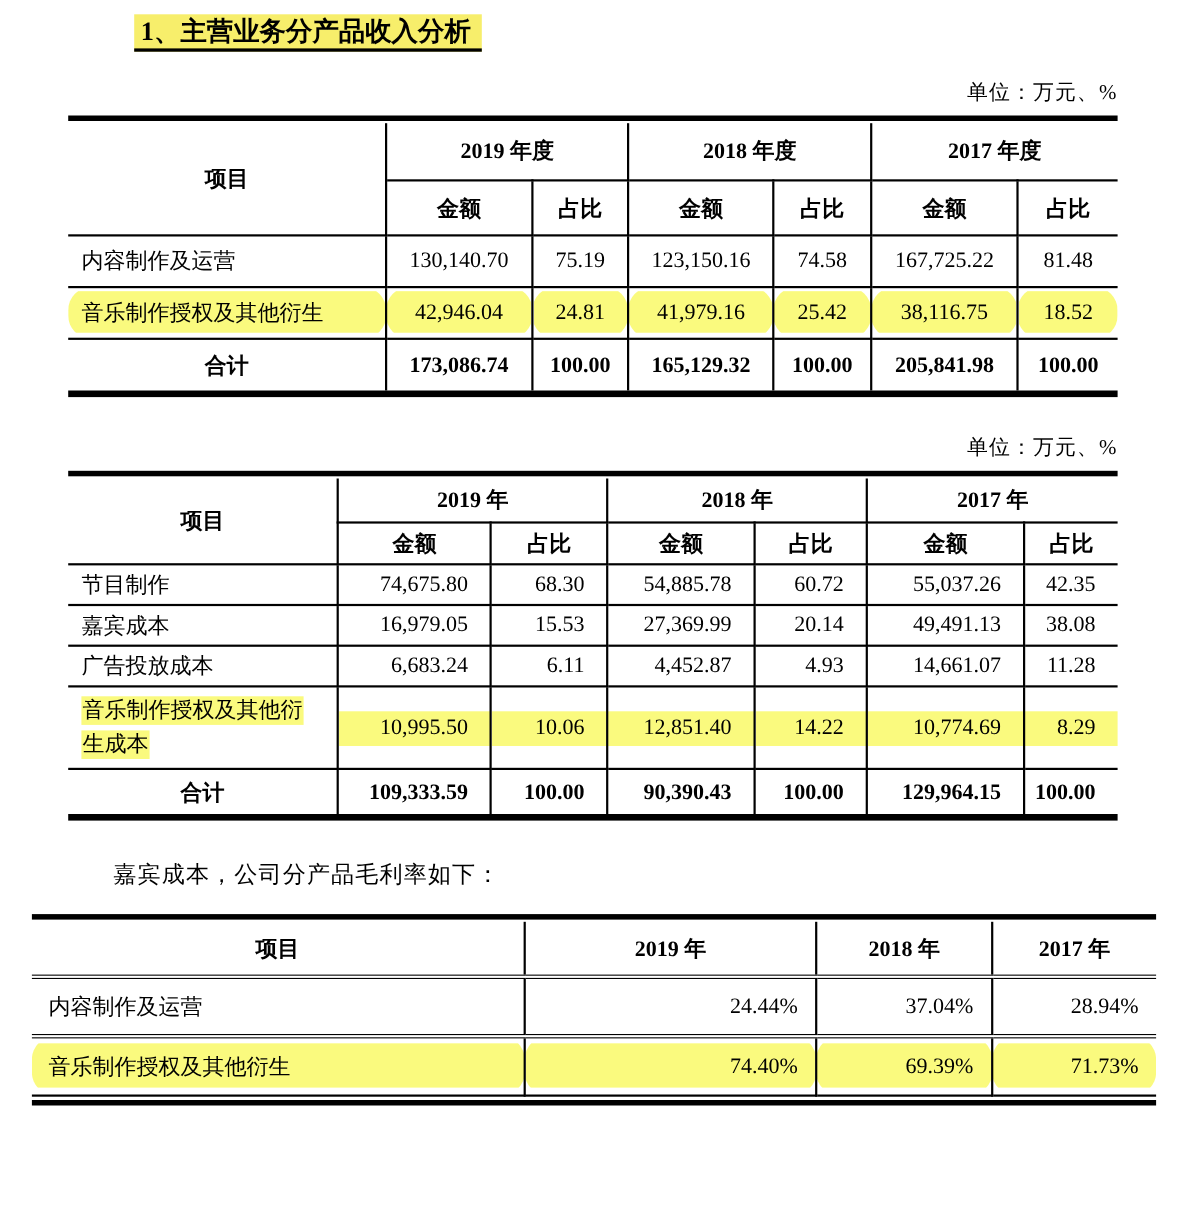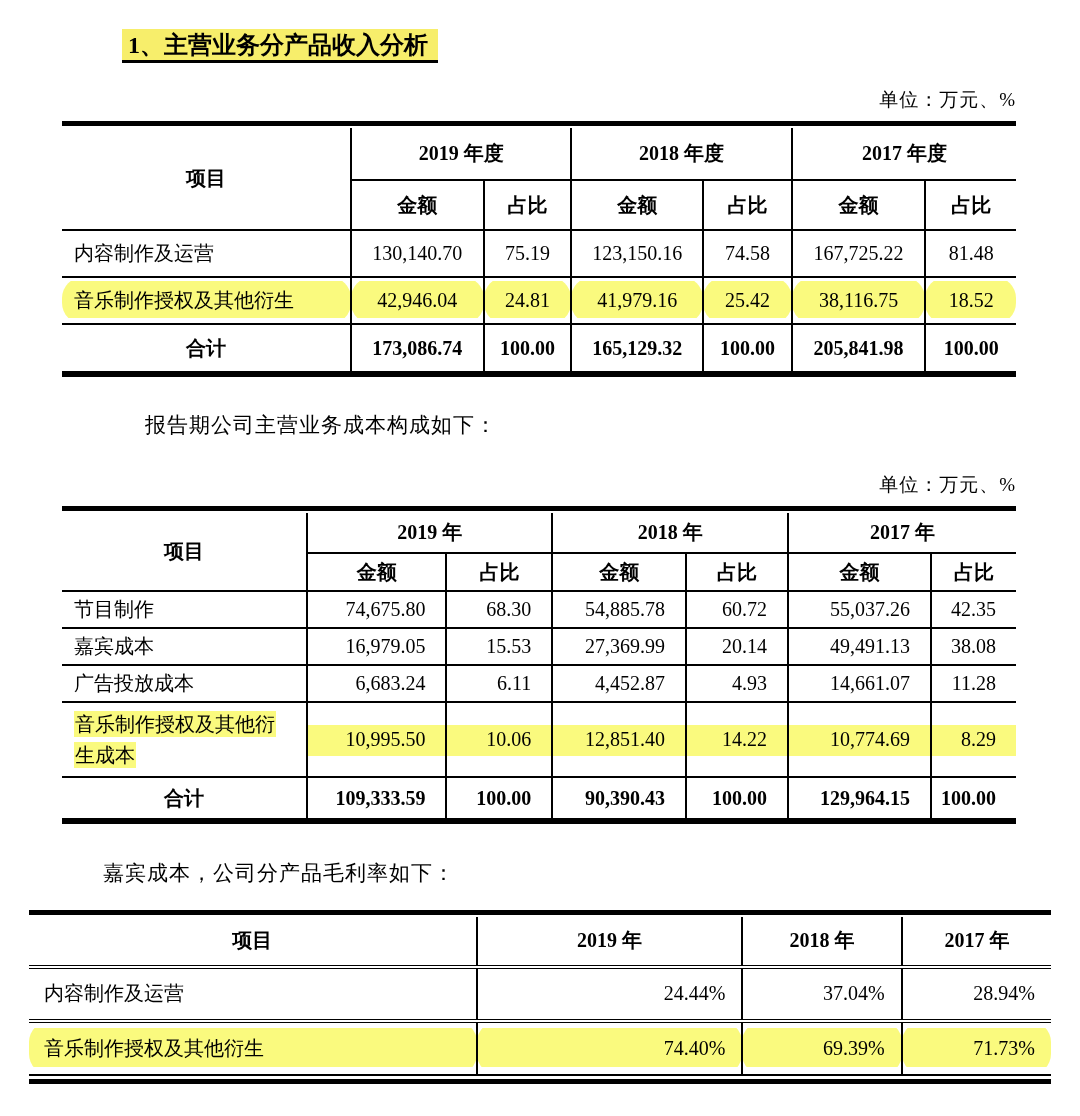--- a/index.html
+++ b/index.html
@@ -7,21 +7,21 @@
   body { margin: 0; background: #fff; }
   .page {
     position: relative;
     width: 1080px;
     height: 1116px;
     background: #fff;
     color: var(--ink);
     font-family: "Liberation Serif", "DejaVu Serif", serif;
     overflow: hidden;
   }
-  .title { margin: 30px 0 0 122px; font-size: 24px; font-weight: bold; line-height: 1.25; }
+  .title { margin: 14px 0 0 122px; font-size: 24px; font-weight: bold; line-height: 1.25; }
   .title-hl { background: var(--hl-title); border-bottom: 3px solid #000; padding: 3px 10px 2px 6px; }
 
   .unit { width: 954px; margin-left: 62px; text-align: right; font-size: 19px; letter-spacing: 1px; }
   .u1 { margin-top: 27px; }
   .u2 { margin-top: 33px; }
 
   .para { font-size: 21px; line-height: 1.3; letter-spacing: 1px; }
   .p1 { margin: 35px 0 0 145px; }
   .p2 { margin: 36px 0 0 103px; }
 
@@ -133,21 +133,20 @@
           <td class="num">100.00</td>
           <td class="num">165,129.32</td>
           <td class="num">100.00</td>
           <td class="num">205,841.98</td>
           <td class="num">100.00</td>
         </tr>
       </tbody>
     </table>
   </div>
 
-  <p class="para p1">报告期公司主营业务成本构成如下：</p>
   <div class="unit u2">单位：万元、%</div>
 
   <div class="tbl-wrap">
     <table class="tbl2">
       <colgroup>
         <col style="width:25.7%">
           <col style="width:14.6%">
           <col style="width:11.1%">
         <col style="width:14.0%">
           <col style="width:10.7%">

